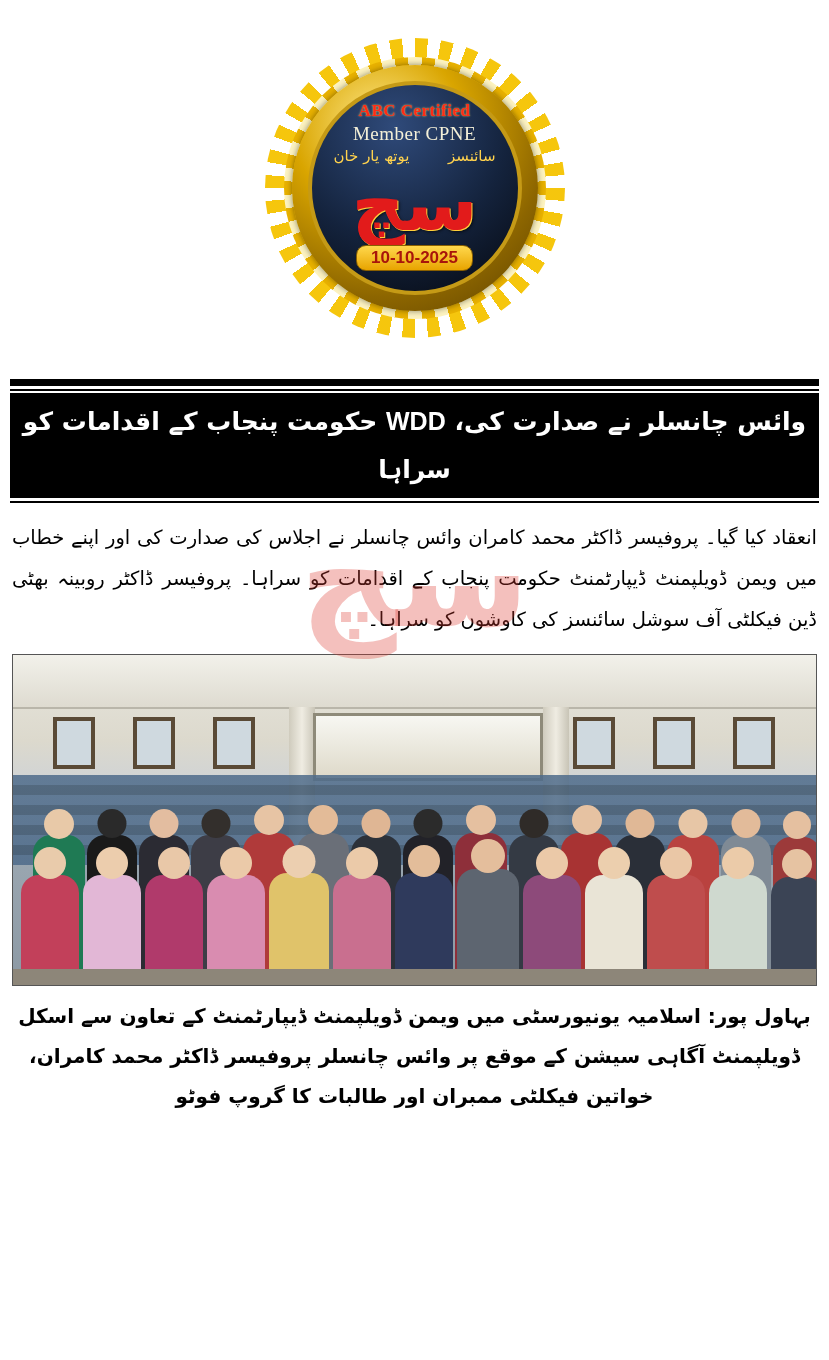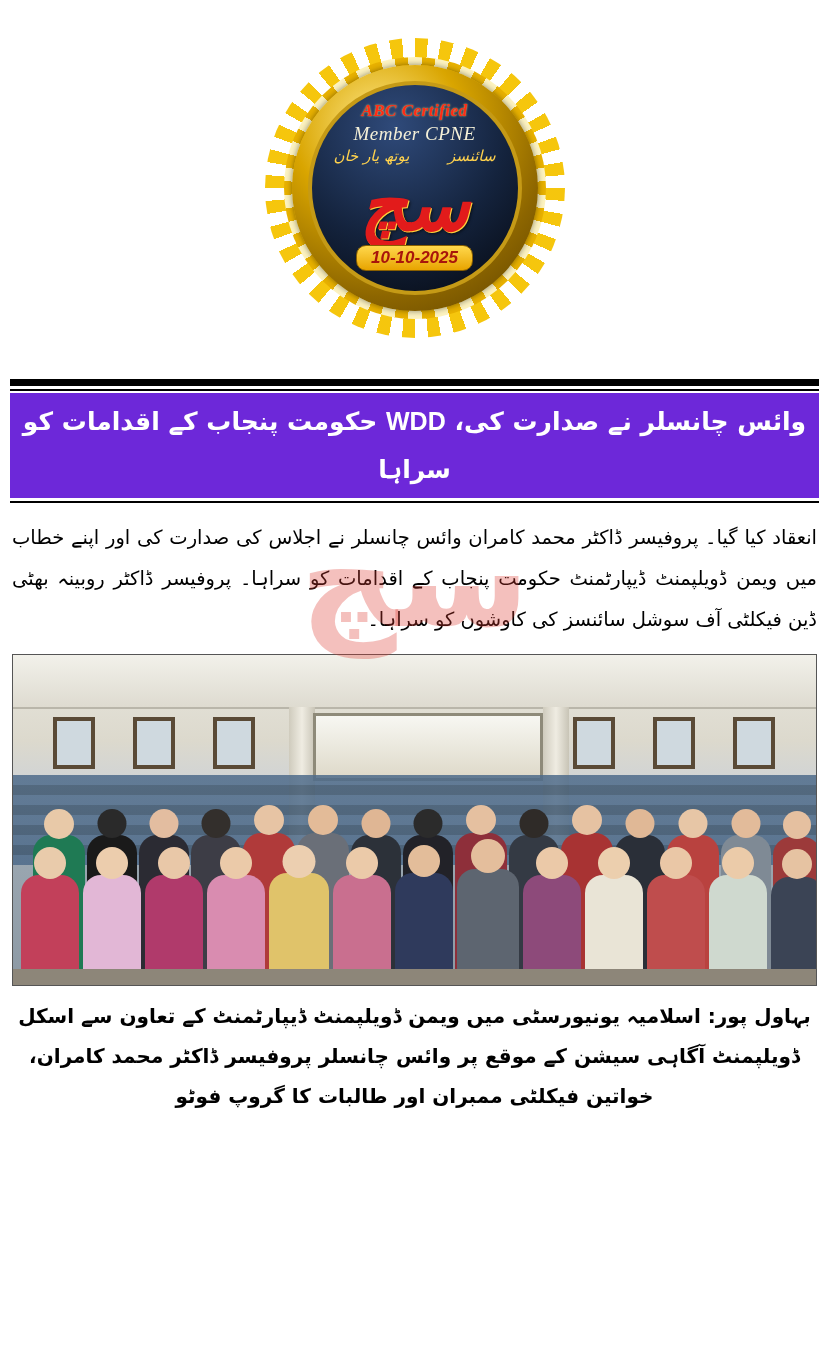--- a/index.html
+++ b/index.html
@@ -83,21 +83,20 @@
     height: 214px;
     transform: translate(-50%, -50%);
     border-radius: 50%;
     background: radial-gradient(circle at 40% 20%, #2f4a7a 0%, #14233d 55%, #05080f 100%);
     border: 4px solid #c59a16;
     box-sizing: border-box;
     overflow: hidden;
     display: flex;
     flex-direction: column;
     align-items: center;
-    font-style: italic;
   }
   .logo-abc {
     margin-top: 16px;
     font-family: "Liberation Serif", serif;
     font-weight: bold;
     font-size: 17px;
     color: #ff2a16;
     text-shadow: 0 0 2px #ffdf6a;
     letter-spacing: .5px;
   }
@@ -163,21 +162,21 @@
     font-family: "DejaVu Sans", sans-serif;
     font-weight: bold;
     font-size: 33px;
     line-height: 50px;
     padding: 12px 14px 8px 14px;
     color: #000;
     letter-spacing: 0px;
   }
   .subhead-bar {
     margin: 2px 10px 0 10px;
-    background: #6d28d9;
+    background: #000000;
     color: #fff;
     direction: rtl;
     text-align: center;
     font-family: "DejaVu Sans", sans-serif;
     font-weight: bold;
     font-size: 25px;
     line-height: 48px;
     padding: 4px 10px;
   }
   .subhead-bar .lat {

